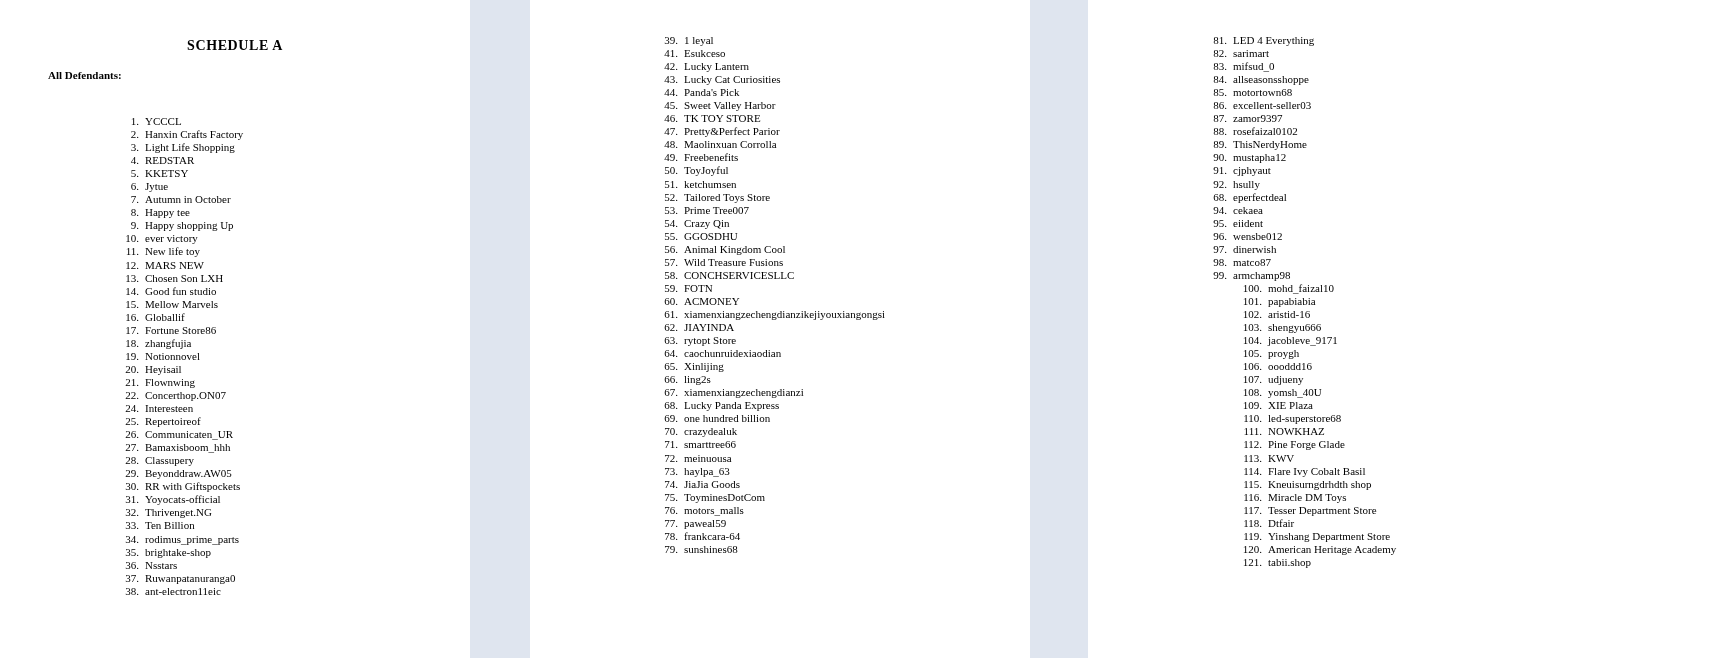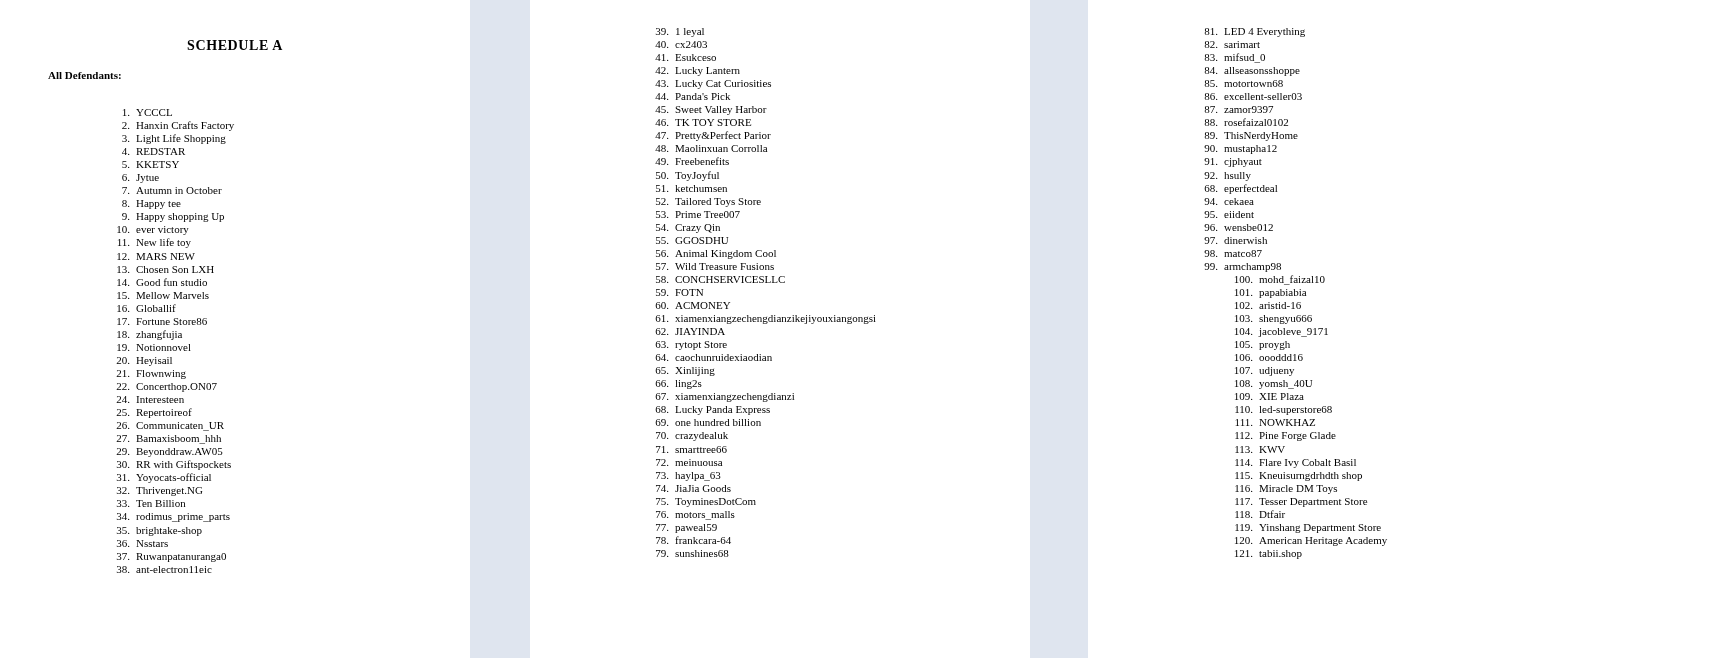--- a/index.html
+++ b/index.html
@@ -42,21 +42,21 @@
     margin-top: 38px;
   }
   .all-defendants {
     font-weight: bold;
     font-size: 11px;
     margin-top: 15px;
     margin-left: 48px;
   }
   ol.list {
     list-style: none;
-    margin: 8px;
+    margin: 17px;
     padding: 17px;
   }
   ol.list li {
     font-size: 11px;
     line-height: 13.05px;
     white-space: nowrap;
     position: relative;
   }
   ol.list li .num {
     display: inline-block;
@@ -103,39 +103,39 @@
         <li><span class="num">17.</span><span class="lbl">Fortune Store86</span></li>
         <li><span class="num">18.</span><span class="lbl">zhangfujia</span></li>
         <li><span class="num">19.</span><span class="lbl">Notionnovel</span></li>
         <li><span class="num">20.</span><span class="lbl">Heyisail</span></li>
         <li><span class="num">21.</span><span class="lbl">Flownwing</span></li>
         <li><span class="num">22.</span><span class="lbl">Concerthop.ON07</span></li>
         <li><span class="num">24.</span><span class="lbl">Interesteen</span></li>
         <li><span class="num">25.</span><span class="lbl">Repertoireof</span></li>
         <li><span class="num">26.</span><span class="lbl">Communicaten_UR</span></li>
         <li><span class="num">27.</span><span class="lbl">Bamaxisboom_hhh</span></li>
+        <li><span class="num">28.</span><span class="lbl">Classupery</span></li>
         <li><span class="num">29.</span><span class="lbl">Beyonddraw.AW05</span></li>
         <li><span class="num">30.</span><span class="lbl">RR with Giftspockets</span></li>
         <li><span class="num">31.</span><span class="lbl">Yoyocats-official</span></li>
         <li><span class="num">32.</span><span class="lbl">Thrivenget.NG</span></li>
         <li><span class="num">33.</span><span class="lbl">Ten Billion</span></li>
         <li><span class="num">34.</span><span class="lbl">rodimus_prime_parts</span></li>
         <li><span class="num">35.</span><span class="lbl">brightake-shop</span></li>
         <li><span class="num">36.</span><span class="lbl">Nsstars</span></li>
         <li><span class="num">37.</span><span class="lbl">Ruwanpatanuranga0</span></li>
         <li><span class="num">38.</span><span class="lbl">ant-electron11eic</span></li>
       </ol>
   </div>
 
   <div class="gap gap-1"></div>
 
   <div class="page page-2">
     <ol class="list list-2" id="list-2">
         <li><span class="num">39.</span><span class="lbl">1 leyal</span></li>
-        <li><span class="num">40.</span><span class="lbl">cx2403</span></li>
         <li><span class="num">41.</span><span class="lbl">Esukceso</span></li>
         <li><span class="num">42.</span><span class="lbl">Lucky Lantern</span></li>
         <li><span class="num">43.</span><span class="lbl">Lucky Cat Curiosities</span></li>
         <li><span class="num">44.</span><span class="lbl">Panda's Pick</span></li>
         <li><span class="num">45.</span><span class="lbl">Sweet Valley Harbor</span></li>
         <li><span class="num">46.</span><span class="lbl">TK TOY STORE</span></li>
         <li><span class="num">47.</span><span class="lbl">Pretty&amp;Perfect Parior</span></li>
         <li><span class="num">48.</span><span class="lbl">Maolinxuan Corrolla</span></li>
         <li><span class="num">49.</span><span class="lbl">Freebenefits</span></li>
         <li><span class="num">50.</span><span class="lbl">ToyJoyful</span></li>

